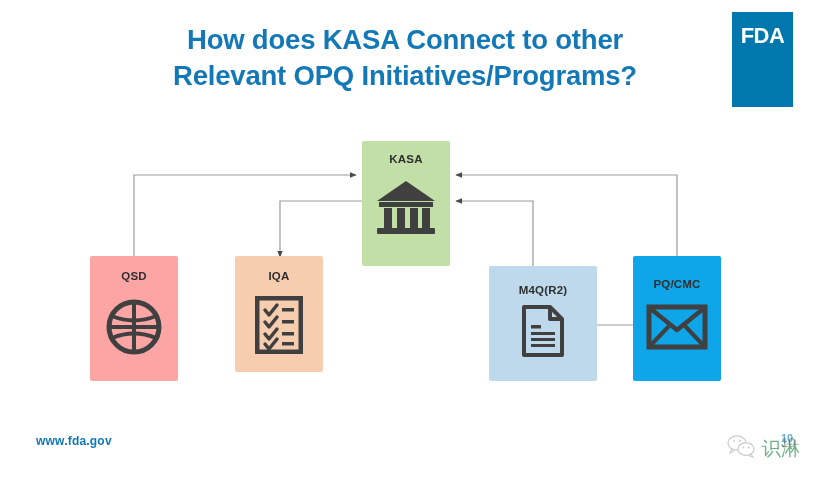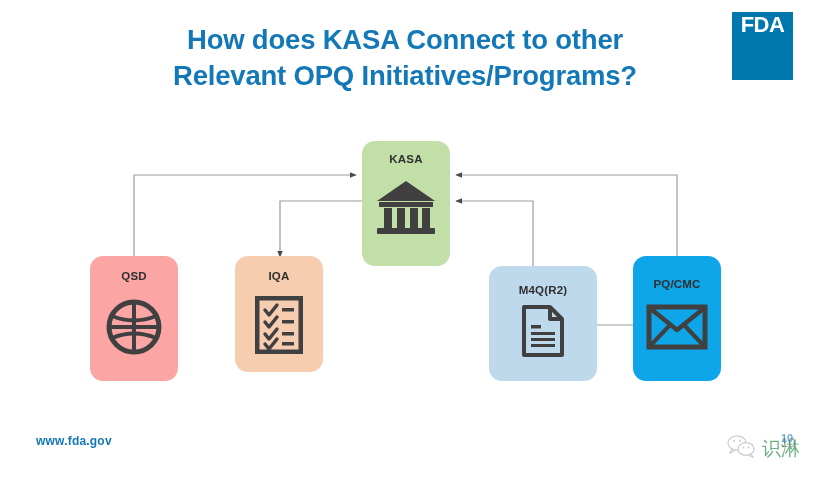--- a/index.html
+++ b/index.html
@@ -12,26 +12,26 @@
   #slide {
     position: relative;
     width: 830px; height: 490px;
     background: #ffffff;
   }
 
   
   #fda-logo {
     position: absolute;
     left: 732px; top: 12px;
-    width: 61px; height: 68px;
+    width: 61px; height: 95px;
     background: #0078ae;
     display: flex;
     align-items: flex-start;
     justify-content: center;
-    padding-top: 2px;
+    padding-top: 13px;
   }
   #fda-logo .fda-text {
     color: #ffffff;
     font-size: 22px;
     font-weight: bold;
     letter-spacing: -0.5px;
     line-height: 1;
     font-family: "Liberation Sans", sans-serif;
   }
 
@@ -45,21 +45,21 @@
     font-size: 27.5px;
     font-weight: bold;
     line-height: 1.32;
     letter-spacing: -0.2px;
   }
   #title .tl { display: block; }
   #connectors { position: absolute; left: 0; top: 0; }
 
   .node {
     position: absolute;
-    border-radius: 13px;
+    border-radius: 2px;
     display: flex;
     flex-direction: column;
     align-items: center;
   }
   .node .node-label {
     font-size: 11.5px;
     font-weight: bold;
     color: #2f2f2f;
     letter-spacing: 0.2px;
     margin-top: 14px;

